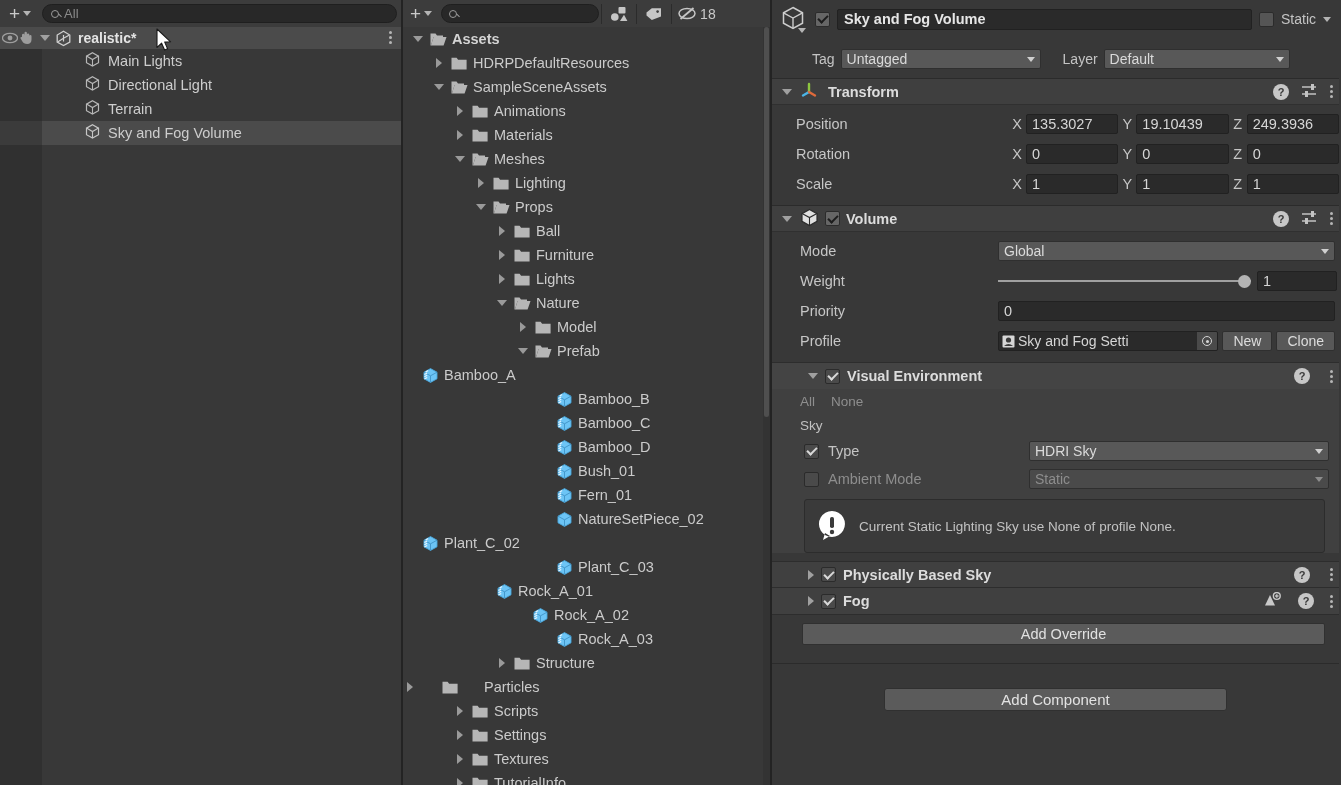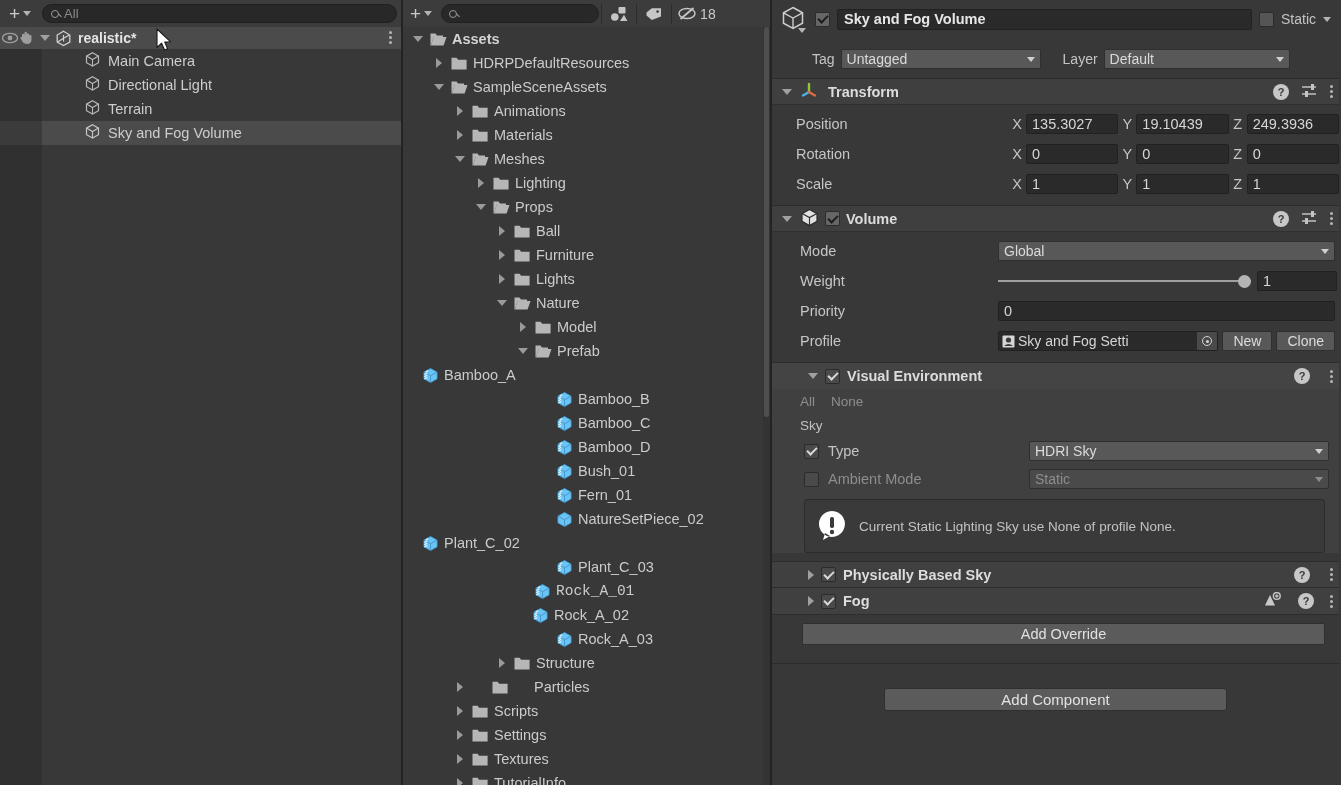--- a/index.html
+++ b/index.html
@@ -243,21 +243,21 @@
     </div>
 
     <div>
       <div class="h-item">
         <span>
           <svg width="17" height="17" viewBox="0 0 17 17">
               <path d="M8.5 1.8 L14.5 5.1 L14.5 11.7 L8.5 15.1 L2.5 11.7 L2.5 5.1 Z" fill="none" stroke="#b8b8b8" stroke-width="1.2"></path>
               <path d="M2.5 5.1 L8.5 8.5 L14.5 5.1 M8.5 8.5 L8.5 15.1" fill="none" stroke="#b8b8b8" stroke-width="1.1"></path>
             </svg>
         </span>
-        <span class="h-label">Main Camera</span>
+        <span class="h-label">Main Lights</span>
       </div>
       <div class="h-item">
         <span>
           <svg width="17" height="17" viewBox="0 0 17 17">
               <path d="M8.5 1.8 L14.5 5.1 L14.5 11.7 L8.5 15.1 L2.5 11.7 L2.5 5.1 Z" fill="none" stroke="#b8b8b8" stroke-width="1.2"></path>
               <path d="M2.5 5.1 L8.5 8.5 L14.5 5.1 M8.5 8.5 L8.5 15.1" fill="none" stroke="#b8b8b8" stroke-width="1.1"></path>
             </svg>
         </span>
         <span class="h-label">Directional Light</span>
       </div>
@@ -574,21 +574,21 @@
           <span class="p-arrow"></span>
           <span style="display: flex;">
             <svg width="17" height="17" viewBox="0 0 17 17">
               <path d="M8.5 1.6 L15 5.2 L15 11.8 L8.5 15.4 L2 11.8 L2 5.2 Z" fill="#6cc4f5" stroke="#4aa8de" stroke-width="0.9"></path>
               <path d="M2 5.2 L8.5 8.8 L15 5.2 M8.5 8.8 L8.5 15.4" fill="none" stroke="#3f93c6" stroke-width="0.9"></path>
               <path d="M2.4 7.6 L5.2 6.1 M2.4 9.8 L5.2 8.3 M2.4 12 L5.2 10.5 M3.6 5 L6.2 3.6" stroke="#e8f6ff" stroke-width="1.1"></path>
             </svg>
           </span>
           <span class="p-label">Plant_C_03</span>
         </div>
-        <div class="p-row" style="padding-left: 112px; font-family: Liberation Mono, monospace;">
+        <div class="p-row" style="padding-left: 74px;">
           <span class="p-arrow"></span>
           <span style="display: flex;">
             <svg width="17" height="17" viewBox="0 0 17 17">
               <path d="M8.5 1.6 L15 5.2 L15 11.8 L8.5 15.4 L2 11.8 L2 5.2 Z" fill="#6cc4f5" stroke="#4aa8de" stroke-width="0.9"></path>
               <path d="M2 5.2 L8.5 8.8 L15 5.2 M8.5 8.8 L8.5 15.4" fill="none" stroke="#3f93c6" stroke-width="0.9"></path>
               <path d="M2.4 7.6 L5.2 6.1 M2.4 9.8 L5.2 8.3 M2.4 12 L5.2 10.5 M3.6 5 L6.2 3.6" stroke="#e8f6ff" stroke-width="1.1"></path>
             </svg>
           </span>
           <span class="p-label">Rock_A_01</span>
         </div>
@@ -618,21 +618,21 @@
           <span class="p-arrow">
             <span style="width:0;height:0;border-top:5px solid transparent;border-bottom:5px solid transparent;border-left:6px solid #9a9a9a;display:block"></span>
           </span>
           <span style="display: flex;">
             <svg width="17" height="15" viewBox="0 0 17 15">
               <path d="M0.5 13.5 L0.5 1.8 L5.6 1.8 L7.1 3.7 L15.6 3.7 L15.6 13.5 Z" fill="#b6b6b6"></path>
             </svg>
           </span>
           <span class="p-label">Structure</span>
         </div>
-        <div class="p-row" style="padding-left: 50px; gap: 25px;">
+        <div class="p-row" style=" gap: 25px;">
           <span class="p-arrow">
             <span style="width:0;height:0;border-top:5px solid transparent;border-bottom:5px solid transparent;border-left:6px solid #9a9a9a;display:block"></span>
           </span>
           <span style="display: flex;">
             <svg width="17" height="15" viewBox="0 0 17 15">
               <path d="M0.5 13.5 L0.5 1.8 L5.6 1.8 L7.1 3.7 L15.6 3.7 L15.6 13.5 Z" fill="#b6b6b6"></path>
             </svg>
           </span>
           <span class="p-label">Particles</span>
         </div>

